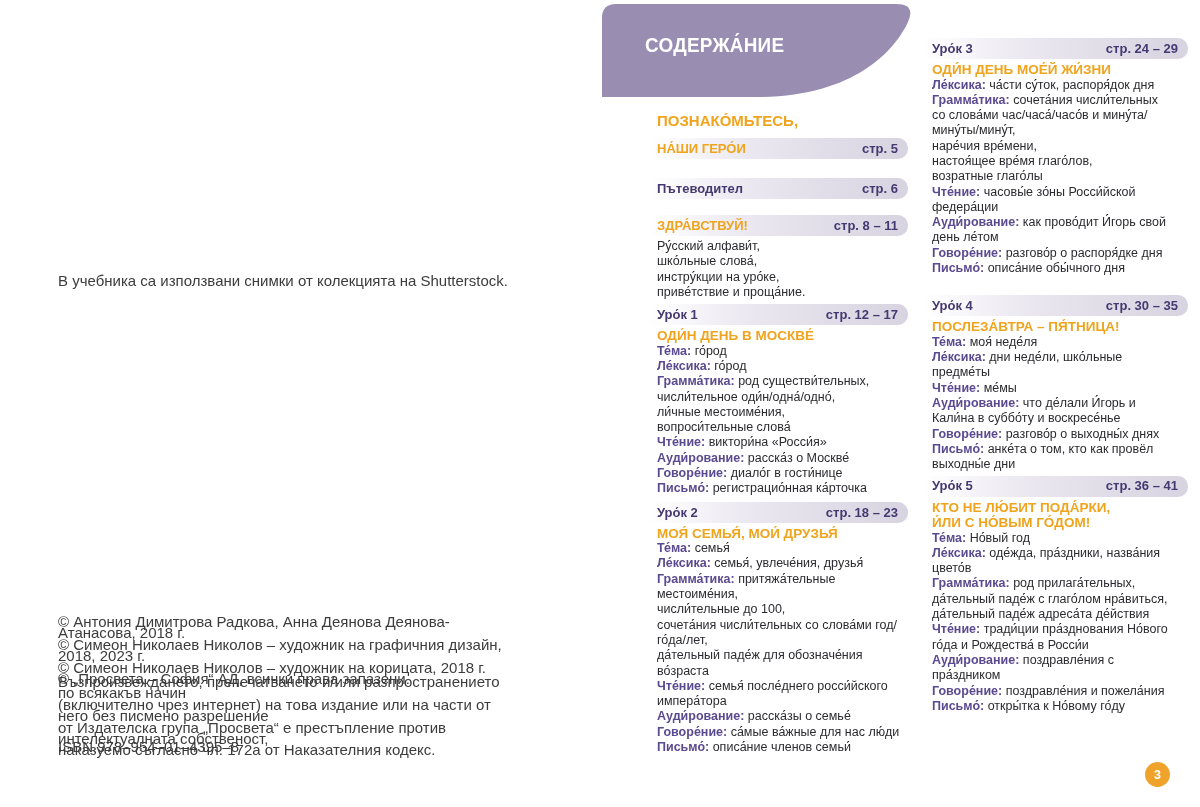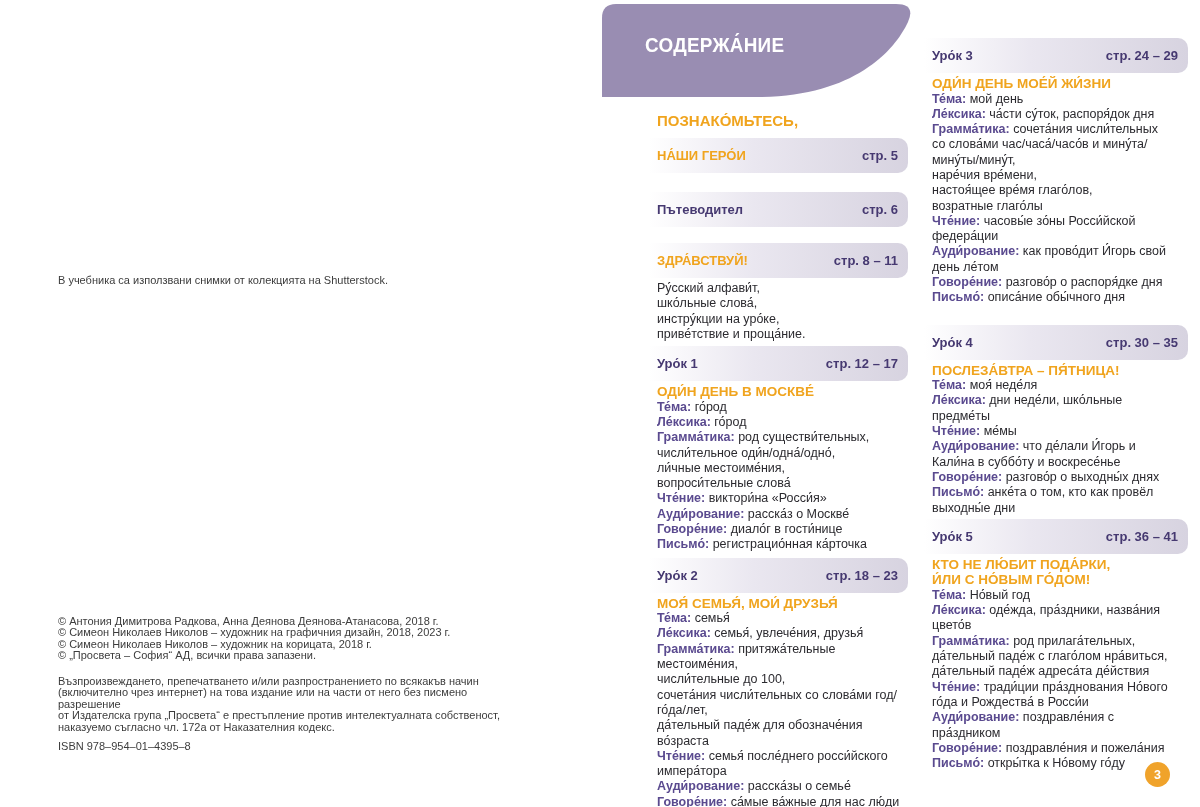--- a/index.html
+++ b/index.html
@@ -3,33 +3,33 @@
 <meta charset="utf-8">
 <style>
   html,body { margin:0; padding:0; background:#ffffff; }
   .page { position:relative; width:1200px; height:807px; background:#fff; overflow:hidden;
           font-family:"Liberation Sans", sans-serif; color:#2b2a2f; }
   .wave { position:absolute; left:600px; top:0; }
   .header-title { position:absolute; left:645px; top:33px; color:#fff; font-size:21px; font-weight:700;
                   letter-spacing:.3px; transform:scaleX(.9); transform-origin:left top; white-space:nowrap; }
 
   
-  .imprint { position:absolute; left:58px; width:450px; color:#3c3c3c; font-size:11px; line-height:11.4px; }
+  .imprint { position:absolute; left:58px; width:450px; color:#3c3c3c; font-size:15px; line-height:11.4px; }
   .credit    { top:275px; }
   .copyrights{ top:616px; white-space:pre-line; }
   .legal     { top:676px; white-space:pre-line; }
   .isbn      { top:741px; }
   .em { }
 
   
   .col { position:absolute; top:0; font-size:12.5px; line-height:15.3px; }
   #col-mid   { left:649px; width:259px; padding-top:113px; }
   #col-right { left:924px; width:264px; padding-top:38px; }
 
-  .bar { height:35px; border-radius:0 10px 10px 0; box-sizing:border-box;
+  .bar { height:21px; border-radius:0 10px 10px 0; box-sizing:border-box;
          background:linear-gradient(90deg,#ffffff 0%,#eae7f0 40%,#d7d3e0 100%);
          display:flex; align-items:center; justify-content:space-between;
          padding:0 10px 0 8px; font-weight:700; font-size:13px; }
   .bl.dark   { color:#463971; }
   .bl.orange { color:#F0A41E; }
   .pages     { color:#463971; white-space:nowrap; }
 
   .pre-title { color:#F0A41E; font-weight:700; font-size:15px; line-height:16px;
                margin:0 0 9px 8px; white-space:pre-wrap; }
   .lesson-title { color:#F0A41E; font-weight:700; font-size:13.5px; line-height:15.5px;
@@ -127,21 +127,20 @@
         <div class="row"><span class="lbl">Письмо́: </span><span>описа́ние членов семьи́</span></div>
       </div>
     </div>
   <div class="col" id="col-right">
       <div class="section">
         <div class="bar">
           <span class="bl dark">Уро́к 3</span>
           <span class="pages">стр. 24 – 29</span>
         </div>
         <div class="lesson-title">ОДИ́Н ДЕНЬ МОЕ́Й ЖИ́ЗНИ</div>
-        <div class="row"><span class="lbl">Те́ма: </span><span>мой день</span></div>
         <div class="row"><span class="lbl">Ле́ксика: </span><span>ча́сти су́ток, распоря́док дня</span></div>
         <div class="row"><span class="lbl">Грамма́тика: </span><span>сочета́ния числи́тельных
 со слова́ми </span><span class="em">час/часа́/часо́в</span><span> и </span><span class="em">мину́та/
 мину́ты/мину́т</span><span>,
 наре́чия вре́мени,
 настоя́щее вре́мя глаго́лов,
 возратные глаго́лы</span></div>
         <div class="row"><span class="lbl">Чте́ние: </span><span>часовы́е зо́ны Росси́йской
 федера́ции</span></div>
         <div class="row"><span class="lbl">Ауди́рование: </span><span>как прово́дит И́горь свой

